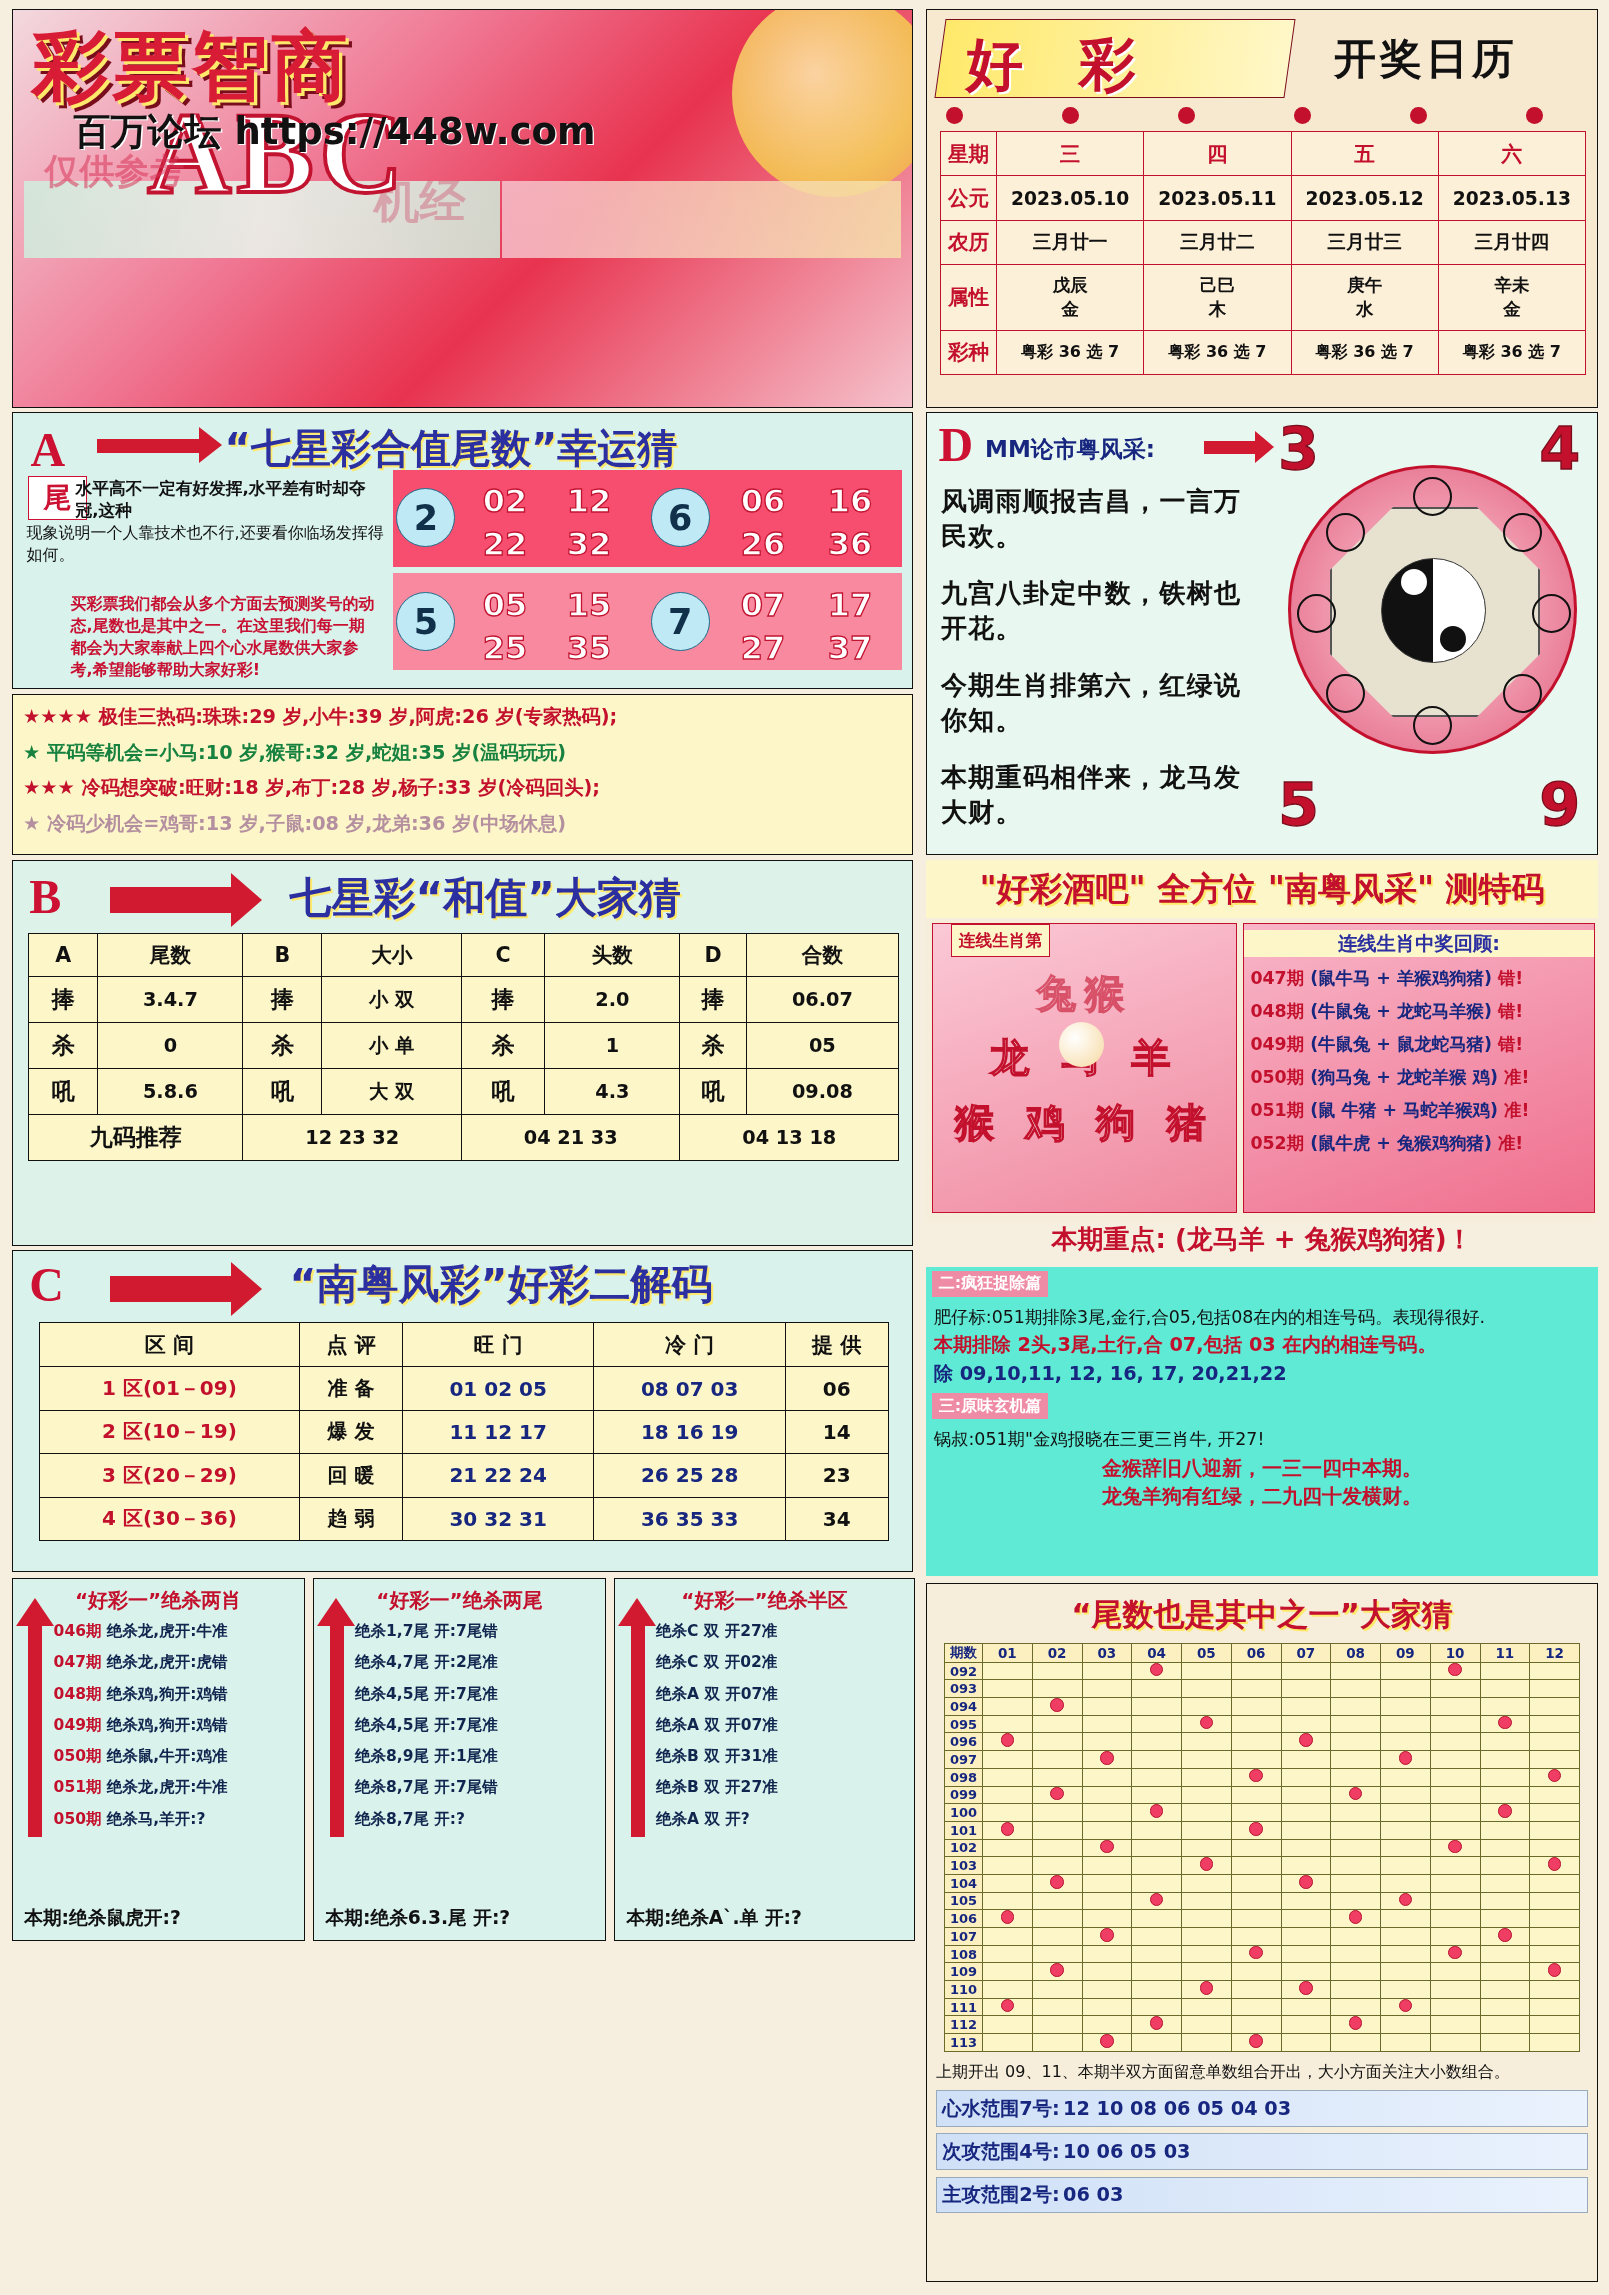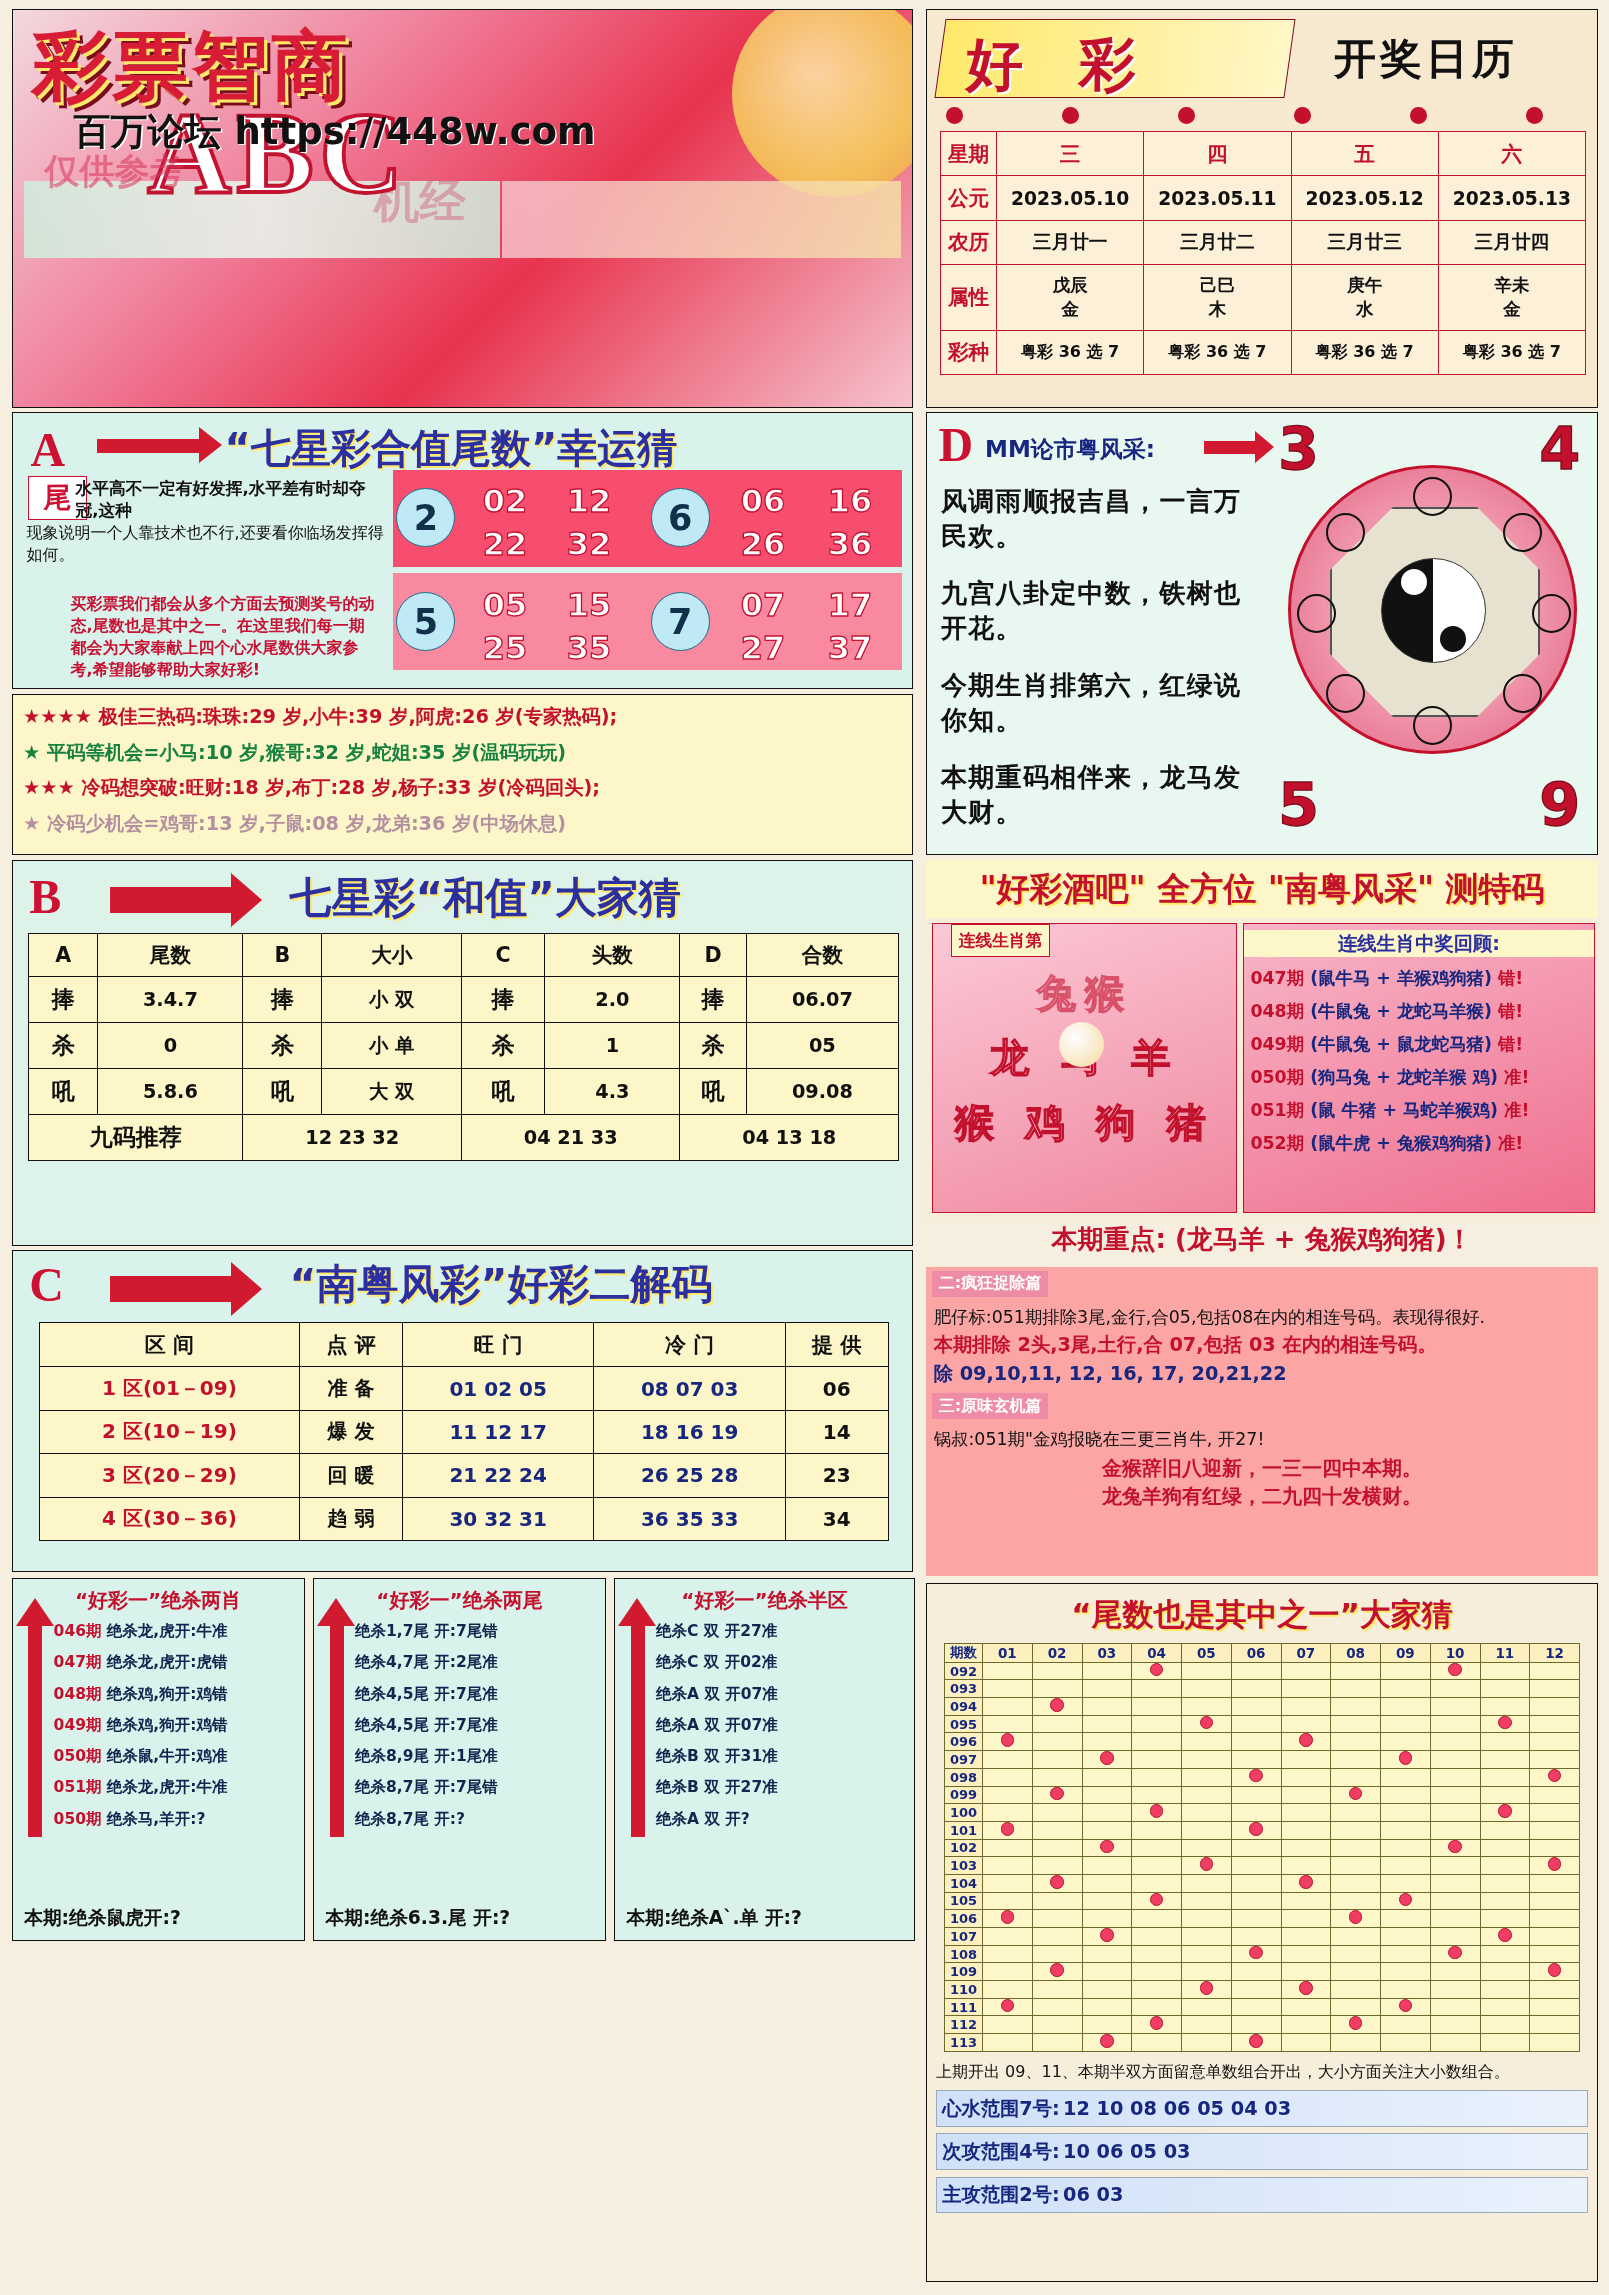--- a/index.html
+++ b/index.html
@@ -149,21 +149,21 @@
   #zod .left .ball{position:absolute;left:126px;top:98px;width:45px;height:45px;border-radius:50%;background:radial-gradient(circle at 35% 35%,#fff,#f6d9a0);}
   #zod .right{position:absolute;left:317px;top:3.9px;width:350px;height:288px;background:linear-gradient(160deg,#f8b6c8,#ef6f8e);border:1.9px solid #c3102c;}
   #zod .right .hd{font-size:19.3px;font-weight:bold;color:#2b2fa0;text-align:center;margin:6.4px 0 5.2px;background:#fdf6c8;}
   #zod .right .row{font-size:17.4px;font-weight:bold;color:#17277f;margin:9px 6.4px;white-space:nowrap;}
   #zod .right .row .p{color:#c3102c;}
   #zod .right .row .r{color:#c3102c;}
   #focus{left:926px;top:1222px;width:672px;height:45px;}
   #focus .t{font-size:26px;font-weight:bold;color:#c3102c;text-align:center;}
 
   
-  #txtA{left:926px;top:1267px;width:672px;height:309px;background:#fca5a5;}
+  #txtA{left:926px;top:1267px;width:672px;height:309px;background:#5eead4;}
   #txtA .tagline{display:inline-block;background:#ef8ca5;color:#fff;font-size:16px;font-weight:bold;padding:2.6px 6.4px;margin:3.9px 0 3.9px 6.4px;}
   #txtA .p{font-size:17.4px;line-height:26px;color:#111;margin:2.6px 7.7px;}
   #txtA .p.red{color:#c3102c;font-weight:bold;font-size:19.3px;}
   #txtA .p.blue{color:#17277f;font-weight:bold;font-size:19.3px;}
   #txtA .p.center{text-align:center;color:#c3102c;font-weight:bold;font-size:20px;}
 
   
   #brbox{left:926px;top:1583px;width:672px;height:699px;background:#f6eedb;}
   #brbox .ttl{font-size:31px;font-weight:bold;color:#c3102c;text-align:center;margin:10.3px 0 6.4px;text-shadow:1.9px 1.9px 0 #ffe96b;}
   table.lt{margin:0 auto;border-collapse:collapse;background:#fdf6c8;width:636px;}

